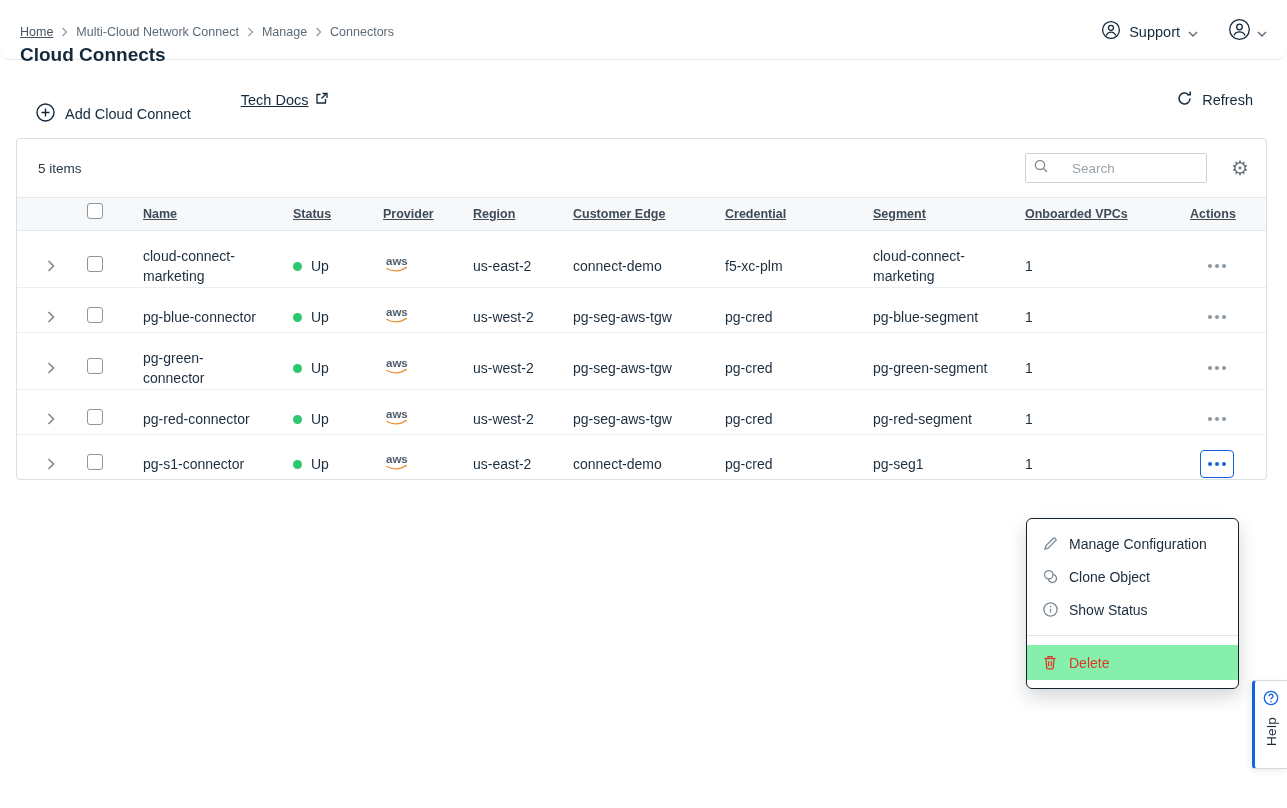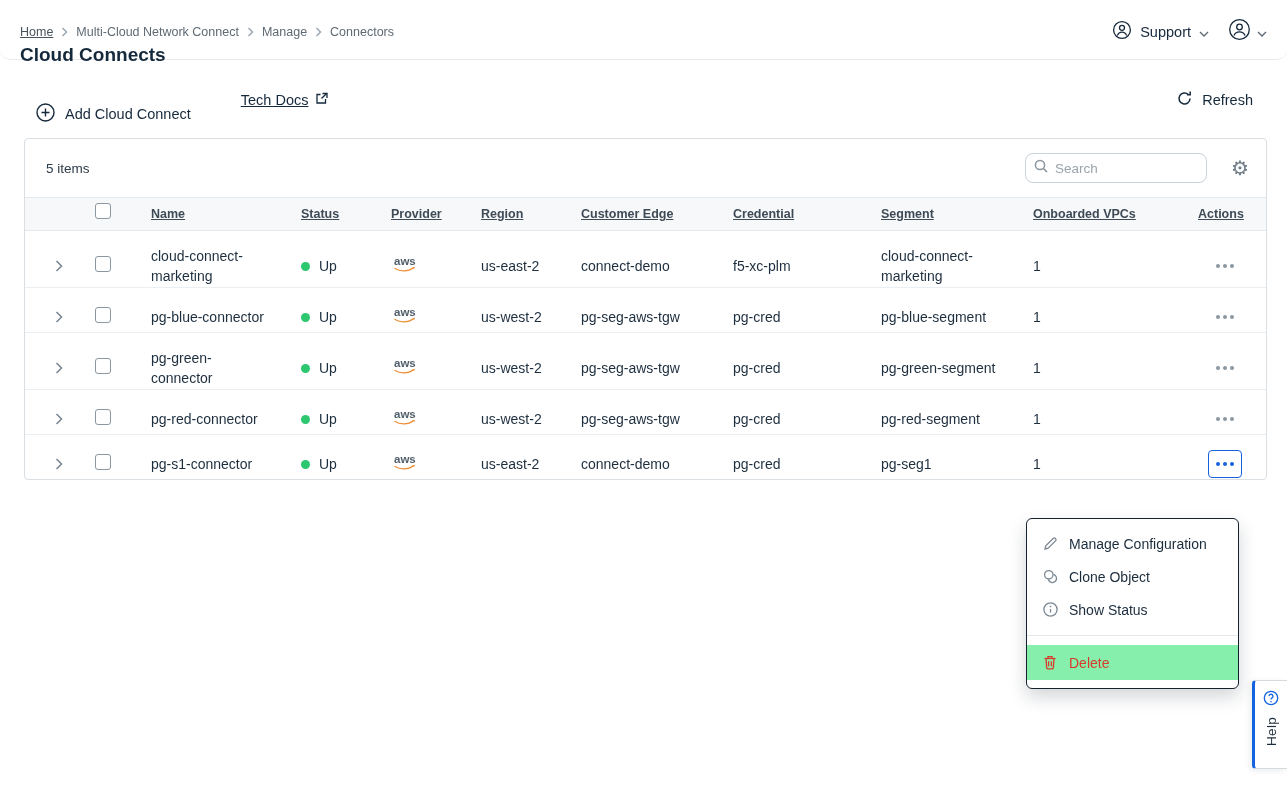--- a/index.html
+++ b/index.html
@@ -5,39 +5,39 @@
   * { margin:0; padding:0; box-sizing:border-box; }
   body { font-family:"Liberation Sans", sans-serif; background:#fff; }
   .page { position:relative; width:1287px; height:808px; background:#fff; overflow:hidden; color:#1d2e3e; }
 
   
   .topbar { height:60px; padding:25px 22px 0 20px; border-bottom:1px solid #e8ebed; position:relative;border-radius:10px; }
   .breadcrumb { display:flex; align-items:center; gap:8px; font-size:12.5px; color:#5e6a74; }
   .breadcrumb .home { text-decoration:underline; cursor:pointer; color:#47535e; }
   .breadcrumb .sep { display:flex; align-items:center; }
   .page-title { font-size:19px; font-weight:700; color:#15293c; margin-top:5px; }
-  .topbar-right { position:absolute; right:20px; top:18px; display:flex; align-items:center; gap:19px; }
+  .topbar-right { position:absolute; right:20px; top:18px; display:flex; align-items:center; gap:30px; }
   .support { display:flex; align-items:center; gap:8px; cursor:pointer; font-size:14.5px; color:#15293c; }
   .avatar-group { display:flex; align-items:center; gap:6px; cursor:pointer; }
 
   
   .toolbar { display:flex; align-items:center; margin:22px 34px 0 36px; height:36px; }
   .add-btn { display:flex; align-items:center; gap:10px; background:none; border:none; font-family:inherit;
              font-size:14.5px; font-weight:500; color:#15293c; cursor:pointer;margin-top:28px; }
   .docs-link { display:flex; align-items:flex-start; gap:7px; margin-left:50px; font-size:14.5px; color:#15293c;
                text-decoration:underline; cursor:pointer; font-weight:500; }
   .refresh-btn { display:flex; align-items:center; gap:9px; margin-left:auto; background:none; border:none;
                  font-family:inherit; font-size:14.5px; color:#15293c; cursor:pointer; }
 
   
-  .card { position:absolute; left:24px; right:20px; top:138px; border:1px solid #d9dfe3; border-radius:4px; background:#fff; }
+  .card { position:absolute; left:16px; right:20px; top:138px; border:1px solid #d9dfe3; border-radius:4px; background:#fff; }
   .card-head { height:58px; display:flex; align-items:center; padding:0 15px 0 21px; }
   .items-count { font-size:13.5px; color:#2b3a47; }
-  .search-box { margin-left:auto; margin-right:22px; width:182px; height:30px; border:1px solid #ccd3d9; border-radius:8px;
-                display:flex; align-items:center; padding:0 8px; gap:7px; background:#fff; }
+  .search-box { margin-left:auto; margin-right:22px; width:182px; height:30px; border:1px solid #ccd3d9; border-radius:2px;
+                display:flex; align-items:center; padding:0 8px; gap:24px; background:#fff; }
   .search-box input { border:none; outline:none; width:130px; font-family:inherit; font-size:13.5px; color:#1d2e3e; }
   .search-box input::placeholder { color:#9aa4ac; }
   .gear { background:none; border:none; cursor:pointer; font-size:20px; color:#6f7b85; line-height:1; padding:2px; }
 
   .tgrid { display:grid; grid-template-columns:48px 56px 150px 90px 90px 100px 152px 148px 152px 165px 1fr;
            align-items:center; padding:0 16px; }
   .thead { height:34px; background:#f7f8f9; border-top:1px solid #e6e9eb; border-bottom:1px solid #e6e9eb;
            font-size:12.5px; font-weight:700; color:#3e4b57; }
   .cell { padding-left:6px; font-size:14px; color:#1d2e3e; line-height:20px; }
   .thead .cell { font-size:12.5px; color:#3e4b57;text-decoration:underline; }

